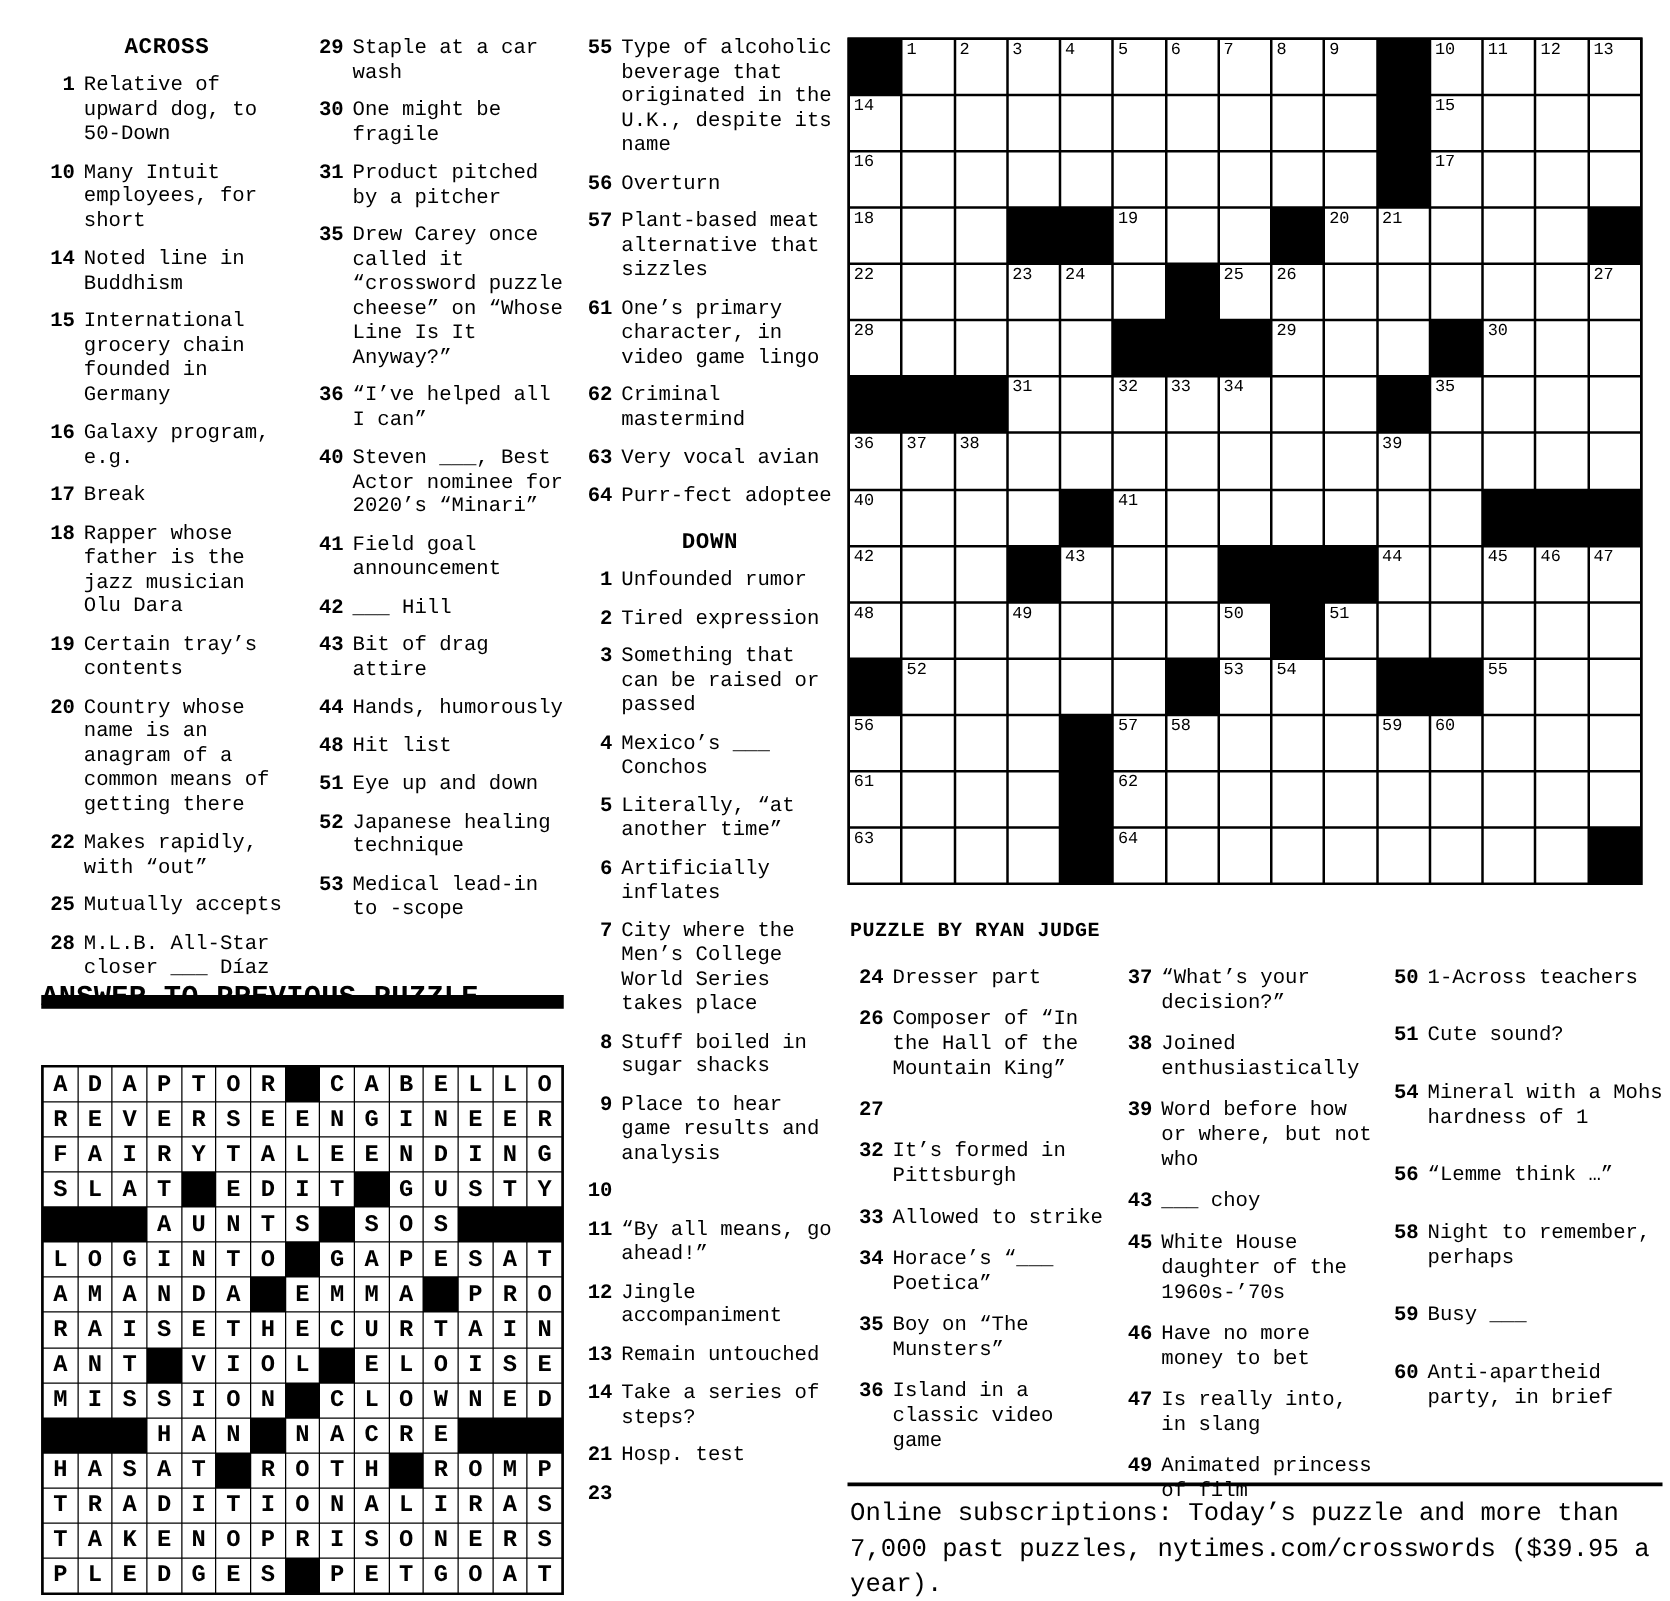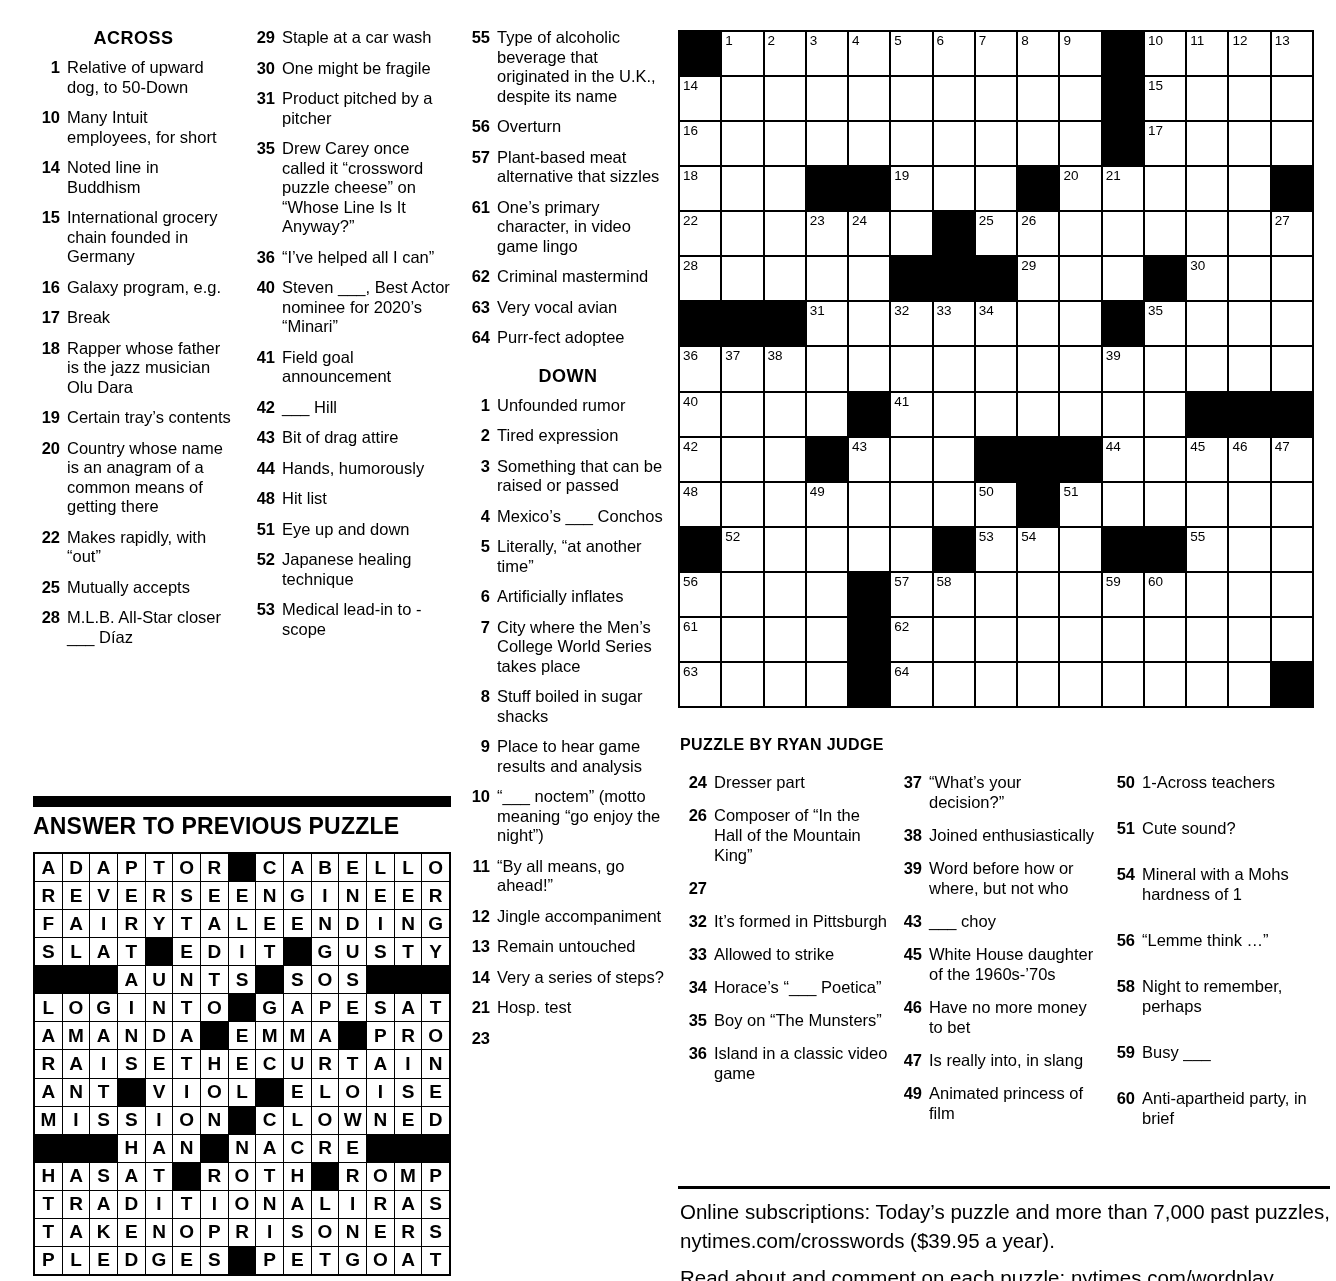--- a/index.html
+++ b/index.html
@@ -1,18 +1,18 @@
 <!DOCTYPE html>
 <html><head>
 <meta charset="utf-8">
 <style>
   html,body{margin:0;padding:0;background:#fff;}
   .page{
     position:relative;width:1336px;height:1281px;background:#fff;
-    font-family:Liberation Sans, sans-serif;color:#000;overflow:hidden;
+    font-family:Liberation Mono, monospace;color:#000;overflow:hidden;
   }
   .cluecol{position:absolute;}
   .colhead{
     font-weight:bold;font-size:18px;line-height:20px;text-align:center;
     letter-spacing:.5px;margin:0 0 10px 0;
   }
   .clue{display:flex;margin-bottom:11px;font-size:16.5px;line-height:19.5px;}
   .clue .n{flex:0 0 27px;width:27px;text-align:right;padding-right:7px;font-weight:bold;}
   .clue .t{flex:1;}
   .bcol .clue{line-height:20px;margin-bottom:13px;}
@@ -24,21 +24,21 @@
     background:#000;gap:2px;border:2px solid #000;box-sizing:border-box;
   }
   .pcell{background:#fff;position:relative;}
   .pcell.blk{background:#000;}
   .pnum{position:absolute;top:1px;left:3px;font-size:13.5px;line-height:15px;}
   .byline{
     position:absolute;left:680px;top:736px;font-size:16px;font-weight:bold;letter-spacing:.4px;text-align:center;
   }
   
   .ansbar{position:absolute;left:33px;top:796px;width:418px;height:11px;background:#000;}
-  .anshead{position:absolute;left:33px;top:813px;font-size:23px;font-weight:bold;letter-spacing:.2px;}
+  .anshead{position:absolute;left:33px;top:785px;font-size:23px;font-weight:bold;letter-spacing:.2px;}
   .agrid{
     position:absolute;left:33px;top:852px;width:418px;height:424px;
     display:grid;grid-template-columns:repeat(15,1fr);grid-template-rows:repeat(15,1fr);
     background:#000;gap:1px;border:2px solid #000;box-sizing:border-box;
   }
   .acell{background:#fff;display:flex;align-items:center;justify-content:center;
     font-weight:bold;font-size:19px;}
   .acell.blk{background:#000;}
   
   .footrule{position:absolute;left:678px;top:1186px;width:652px;height:3px;background:#000;}
@@ -229,37 +229,36 @@
         <div class="clue">
           <span class="n">8</span>
           <span class="t">Stuff boiled in sugar shacks</span>
         </div>
         <div class="clue">
           <span class="n">9</span>
           <span class="t">Place to hear game results and analysis</span>
         </div>
         <div class="clue">
           <span class="n">10</span>
-          <span class="t">“___ noctem” (motto meaning “go enjoy the night”)</span>
         </div>
         <div class="clue">
           <span class="n">11</span>
           <span class="t">“By all means, go ahead!”</span>
         </div>
         <div class="clue">
           <span class="n">12</span>
           <span class="t">Jingle accompaniment</span>
         </div>
         <div class="clue">
           <span class="n">13</span>
           <span class="t">Remain untouched</span>
         </div>
         <div class="clue">
           <span class="n">14</span>
-          <span class="t">Very a series of steps?</span>
+          <span class="t">Take a series of steps?</span>
         </div>
         <div class="clue">
           <span class="n">21</span>
           <span class="t">Hosp. test</span>
         </div>
         <div class="clue">
           <span class="n">23</span>
         </div>
       </div>
   </div>

